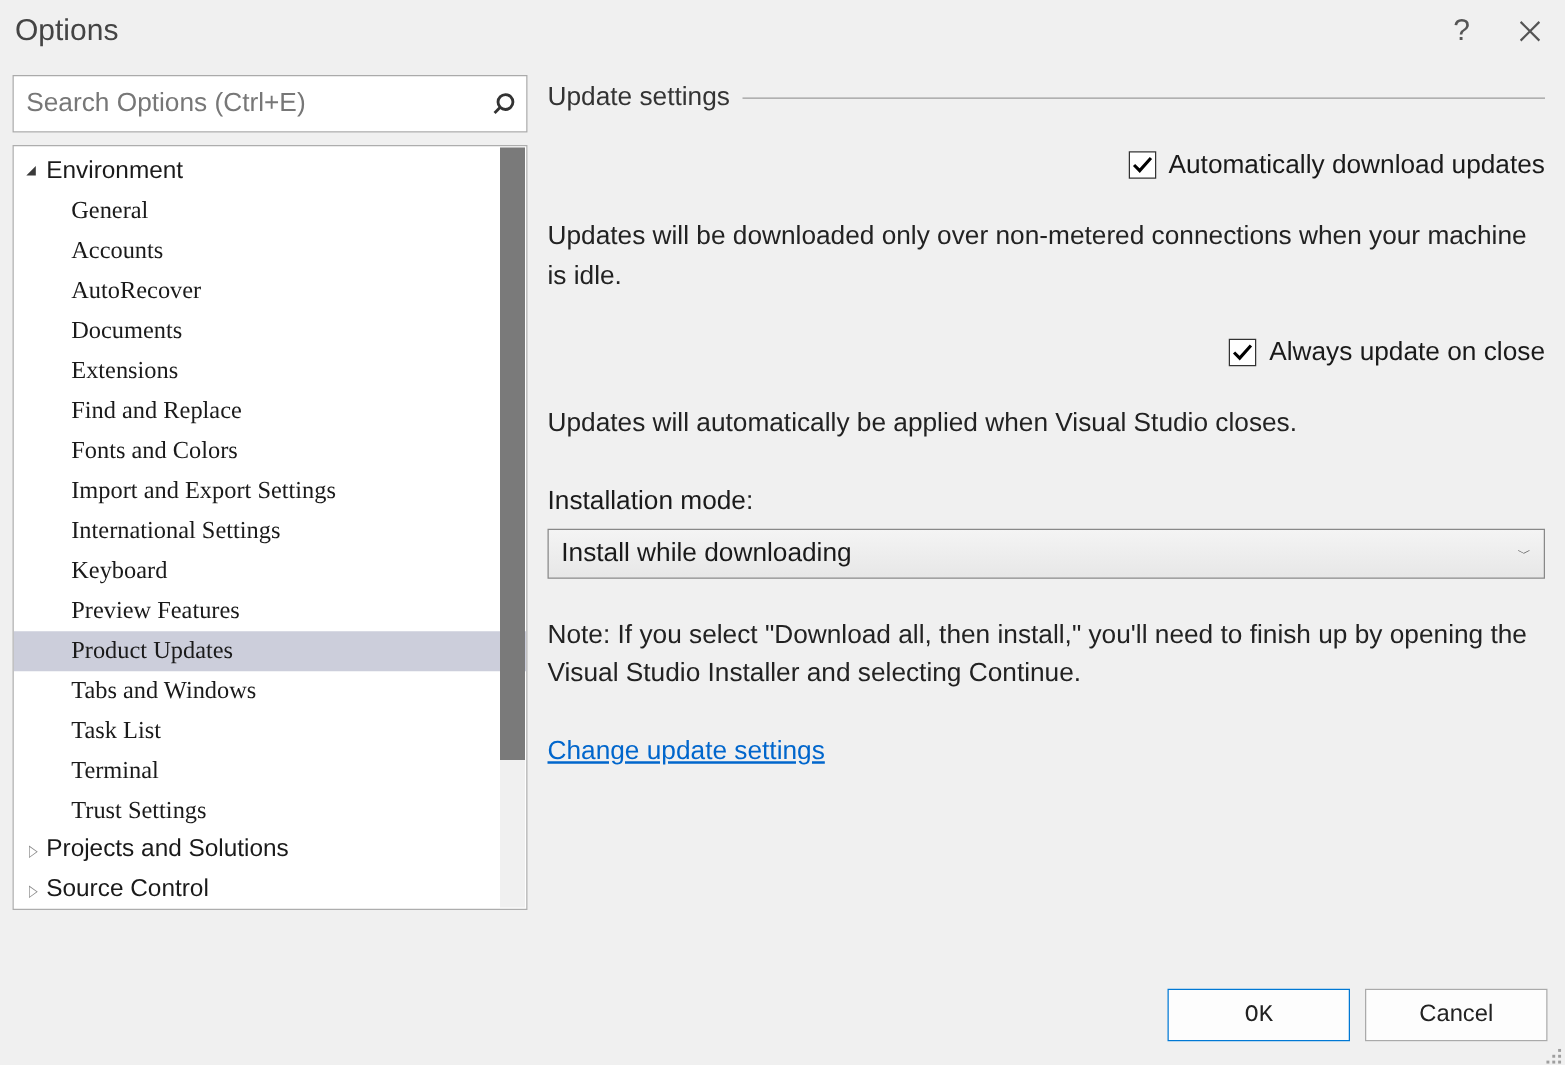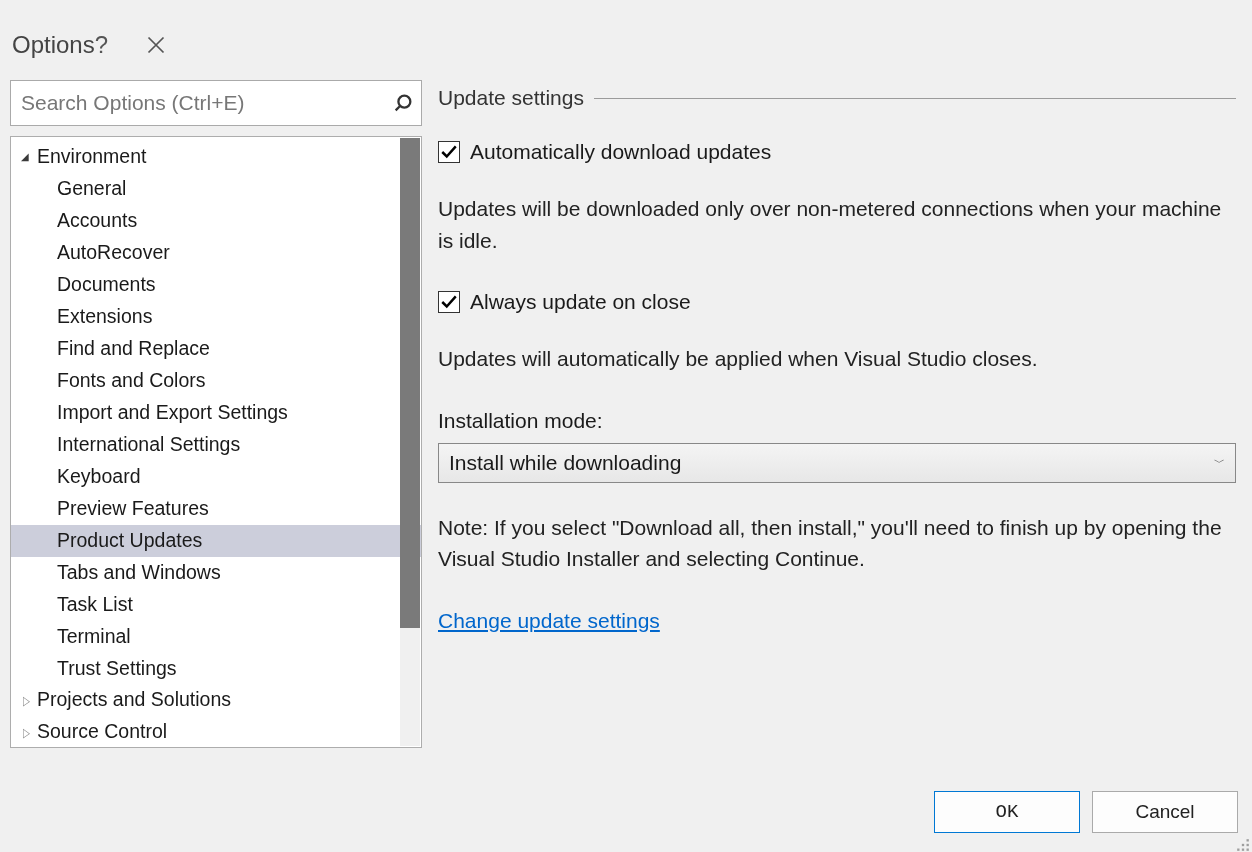--- a/index.html
+++ b/index.html
@@ -21,23 +21,23 @@
       width: 1252px;
       height: 852px;
       background: #f0f0f0;
       display: flex;
       flex-direction: column;
       border-top-right-radius: 6px;
     }
     .titlebar {
       display: flex;
       align-items: center;
+      justify-content: space-between;
       padding: 8px 18px 8px 12px;
       height: 50px;
-      margin-top: 20px;
     }
     .titlebar .title {
       font-size: 24px;
       color: #444;
     }
     .titlebar-controls {
       display: flex;
       align-items: center;
       gap: 38px;
     }
@@ -125,20 +125,21 @@
       white-space: nowrap;
       display: flex;
       align-items: center;
       cursor: pointer;
     }
     .tree-item.selected {
       background: #cccedb;
     }
     .tree-item.child {
       padding-left: 46px;
+      font-family: Liberation Serif, serif;
     }
     .tree-item.top .tree-chevron {
       display: inline-block;
       width: 14px;
       font-size: 13px;
       margin-right: 2px;
       color: #3a3a3a;
     }
 
     .right-pane {
@@ -160,20 +161,21 @@
     .section-line {
       flex: 1;
       border-top: 1px solid #9b9b9b;
     }
     .checkbox-row {
       display: flex;
       align-items: center;
       gap: 10px;
       margin-top: 2px;
       font-size: 21px;
+      justify-content: flex-end;
     }
     .checkbox-box {
       width: 22px;
       height: 22px;
       border: 1.5px solid #333;
       background: #fff;
       display: inline-flex;
       align-items: center;
       justify-content: center;
       cursor: pointer;

